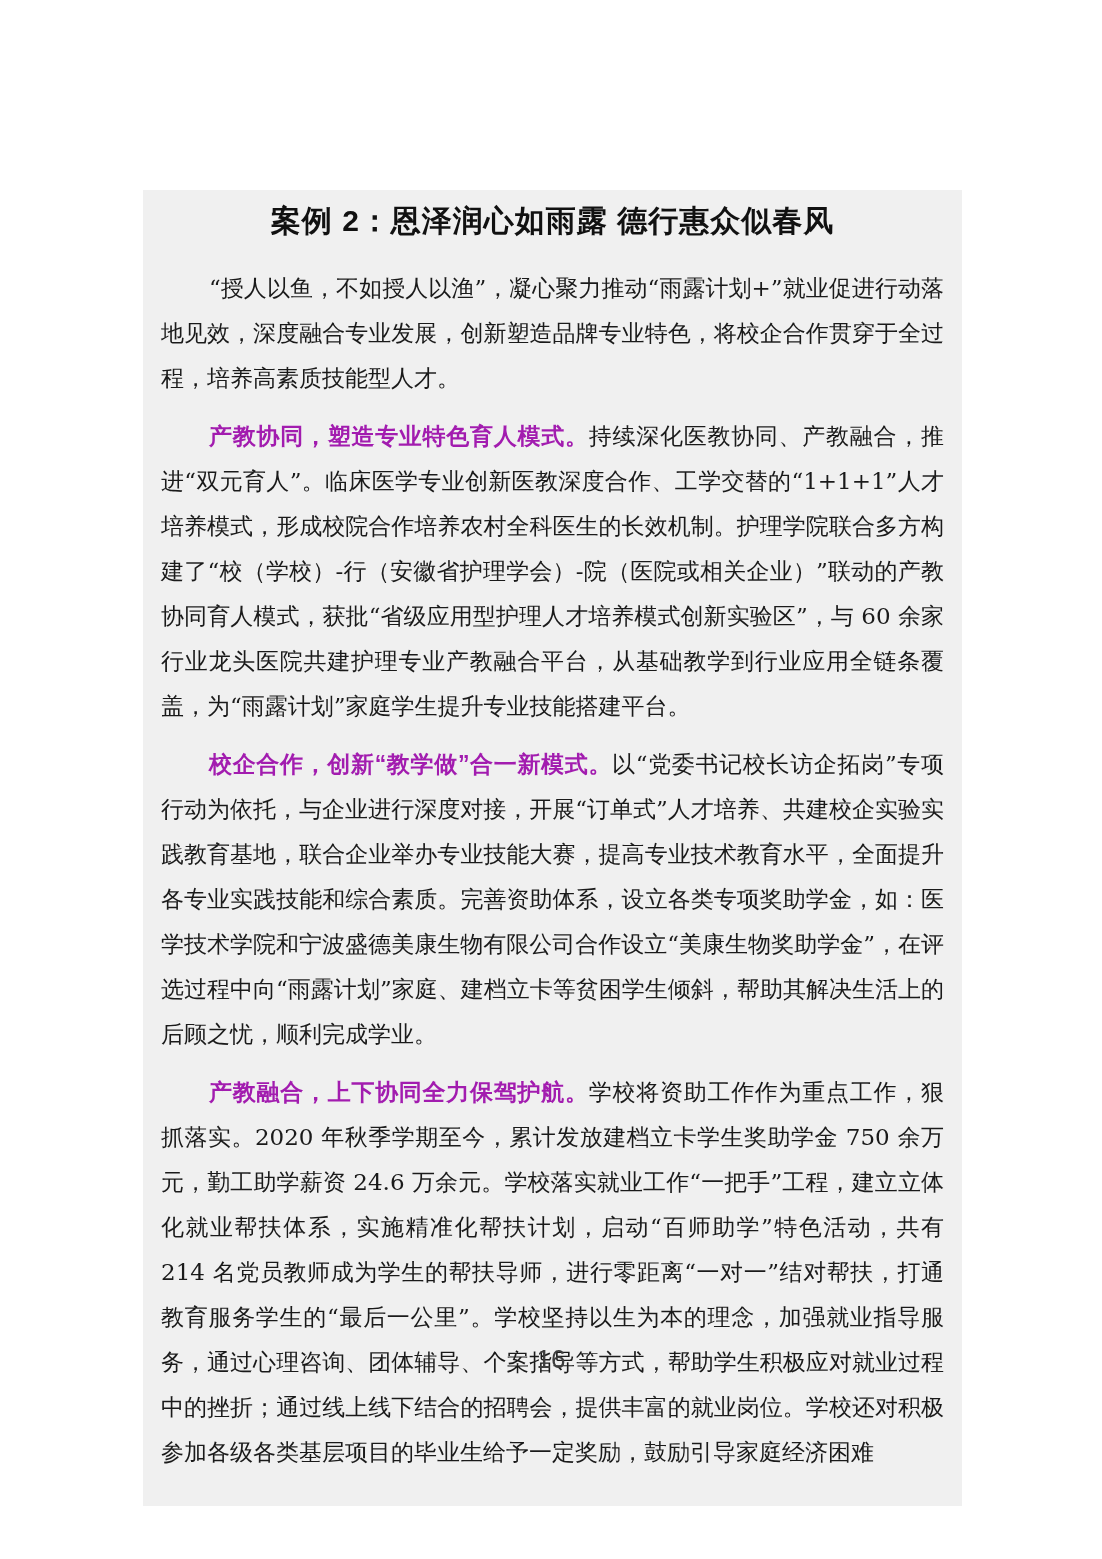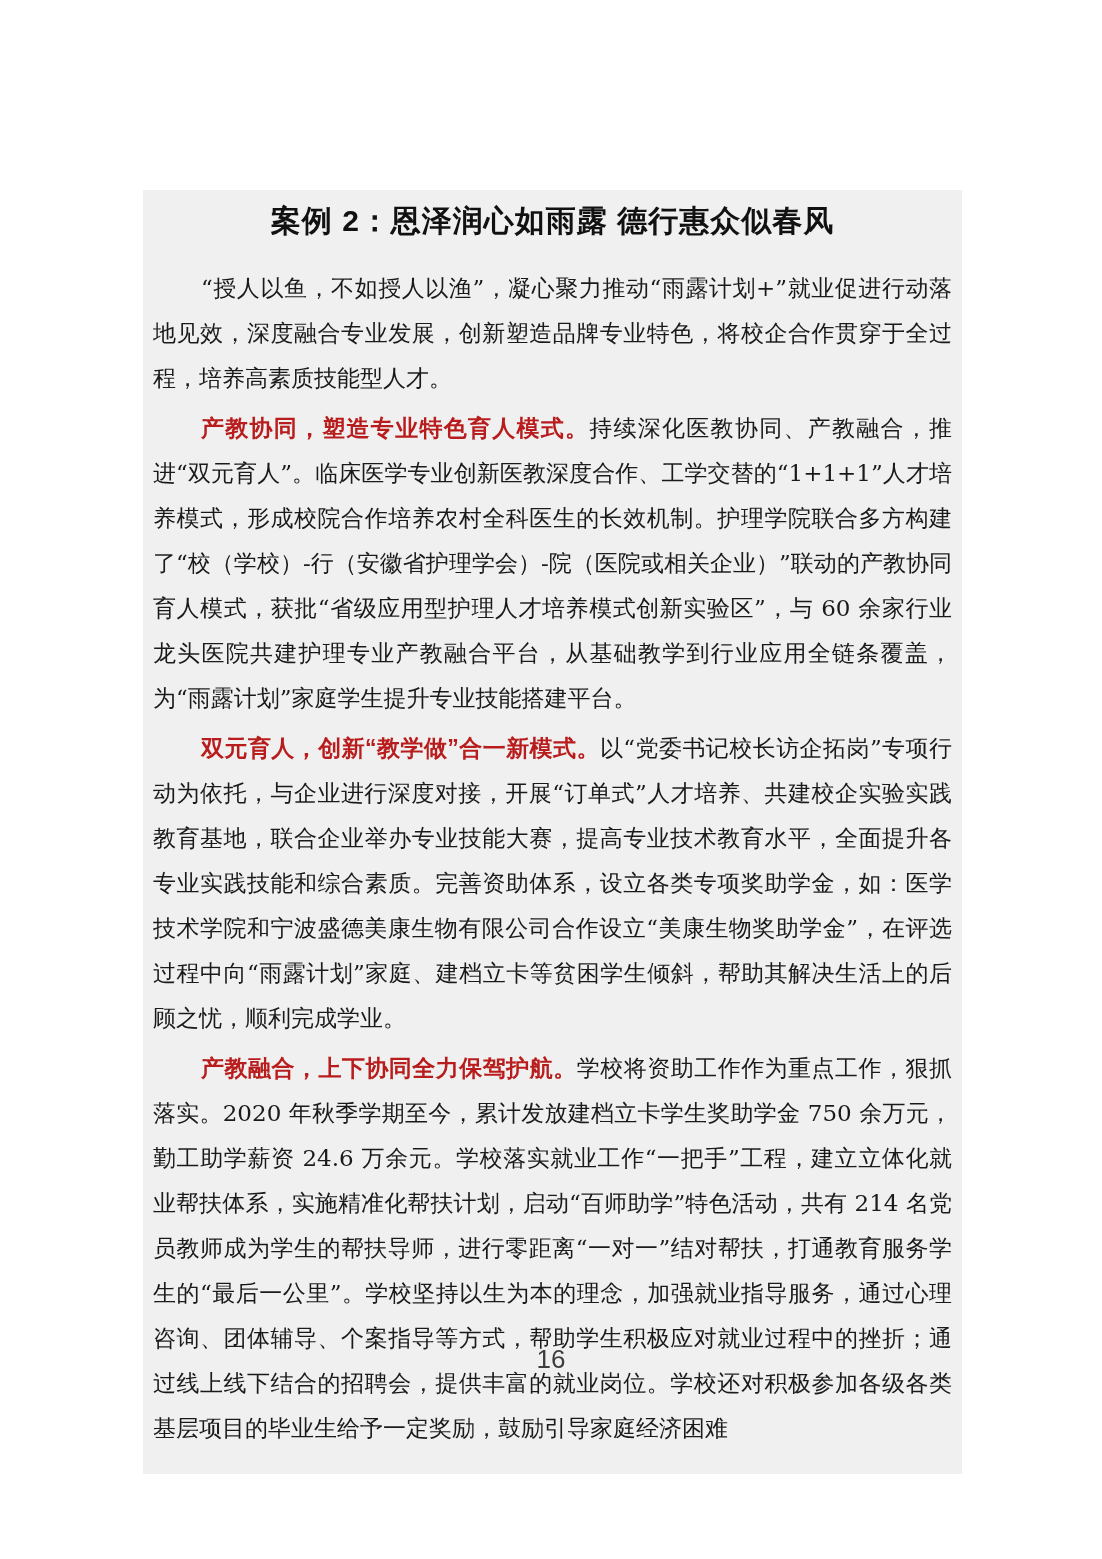--- a/index.html
+++ b/index.html
@@ -36,26 +36,26 @@
     margin-bottom: 20px;
     letter-spacing: 1px;
   }
   .para {
     font-size: 23px;
     line-height: 45px;
     color: #1a1a1a;
     text-align: justify;
     text-justify: inter-ideograph;
     text-indent: 48px;
-    margin: 5px;
+    margin: 13px;
   }
   .para .lead {
     font-family: "Liberation Sans", sans-serif;
     font-weight: bold;
-    color: #b91c1c;
+    color: #a21caf;
   }
   .page-number {
     position: absolute;
     left: 0;
     top: 1344px;
     width: 100%;
     text-align: center;
     font-family: "Liberation Sans", sans-serif;
     font-size: 26px;
     color: #3d3d3d;
@@ -67,21 +67,21 @@
 <div class="page">
 
   <div class="content-block">
 
     <div class="doc-title">案例 2：恩泽润心如雨露 德行惠众似春风</div>
 
     <p class="para"><span class="lead"></span><span>“授人以鱼，不如授人以渔”，凝心聚力推动“雨露计划+”就业促进行动落地见效，深度融合专业发展，创新塑造品牌专业特色，将校企合作贯穿于全过程，培养高素质技能型人才。</span></p>
 
     <p class="para"><span class="lead">产教协同，塑造专业特色育人模式。</span><span>持续深化医教协同、产教融合，推进“双元育人”。临床医学专业创新医教深度合作、工学交替的“1+1+1”人才培养模式，形成校院合作培养农村全科医生的长效机制。护理学院联合多方构建了“校（学校）-行（安徽省护理学会）-院（医院或相关企业）”联动的产教协同育人模式，获批“省级应用型护理人才培养模式创新实验区”，与 60 余家行业龙头医院共建护理专业产教融合平台，从基础教学到行业应用全链条覆盖，为“雨露计划”家庭学生提升专业技能搭建平台。</span></p>
 
-    <p class="para"><span class="lead">双元育人，创新“教学做”合一新模式。</span><span>以“党委书记校长访企拓岗”专项行动为依托，与企业进行深度对接，开展“订单式”人才培养、共建校企实验实践教育基地，联合企业举办专业技能大赛，提高专业技术教育水平，全面提升各专业实践技能和综合素质。完善资助体系，设立各类专项奖助学金，如：医学技术学院和宁波盛德美康生物有限公司合作设立“美康生物奖助学金”，在评选过程中向“雨露计划”家庭、建档立卡等贫困学生倾斜，帮助其解决生活上的后顾之忧，顺利完成学业。</span></p>
+    <p class="para"><span class="lead">校企合作，创新“教学做”合一新模式。</span><span>以“党委书记校长访企拓岗”专项行动为依托，与企业进行深度对接，开展“订单式”人才培养、共建校企实验实践教育基地，联合企业举办专业技能大赛，提高专业技术教育水平，全面提升各专业实践技能和综合素质。完善资助体系，设立各类专项奖助学金，如：医学技术学院和宁波盛德美康生物有限公司合作设立“美康生物奖助学金”，在评选过程中向“雨露计划”家庭、建档立卡等贫困学生倾斜，帮助其解决生活上的后顾之忧，顺利完成学业。</span></p>
 
     <p class="para"><span class="lead">产教融合，上下协同全力保驾护航。</span><span>学校将资助工作作为重点工作，狠抓落实。2020 年秋季学期至今，累计发放建档立卡学生奖助学金 750 余万元，勤工助学薪资 24.6 万余元。学校落实就业工作“一把手”工程，建立立体化就业帮扶体系，实施精准化帮扶计划，启动“百师助学”特色活动，共有 214 名党员教师成为学生的帮扶导师，进行零距离“一对一”结对帮扶，打通教育服务学生的“最后一公里”。学校坚持以生为本的理念，加强就业指导服务，通过心理咨询、团体辅导、个案指导等方式，帮助学生积极应对就业过程中的挫折；通过线上线下结合的招聘会，提供丰富的就业岗位。学校还对积极参加各级各类基层项目的毕业生给予一定奖励，鼓励引导家庭经济困难</span></p>
 
   </div>
 
   <div class="page-number">16</div>
 
 </div>
 
 </body></html>

